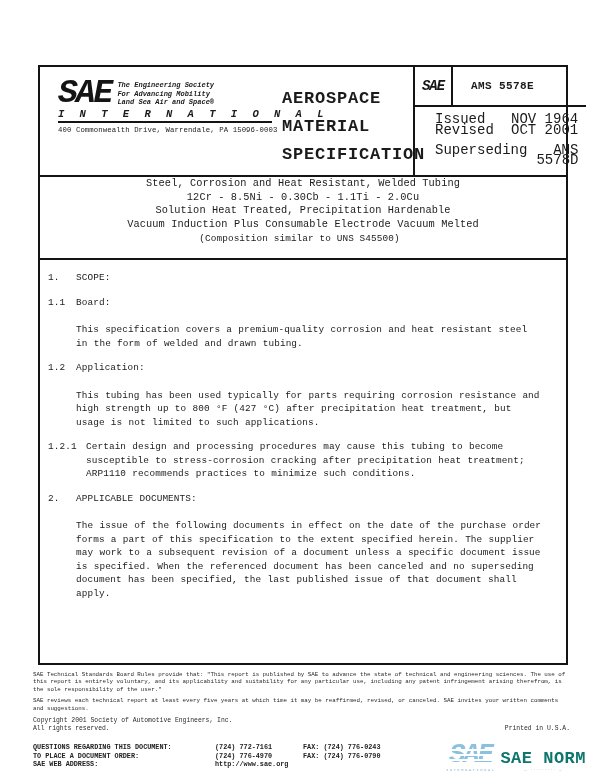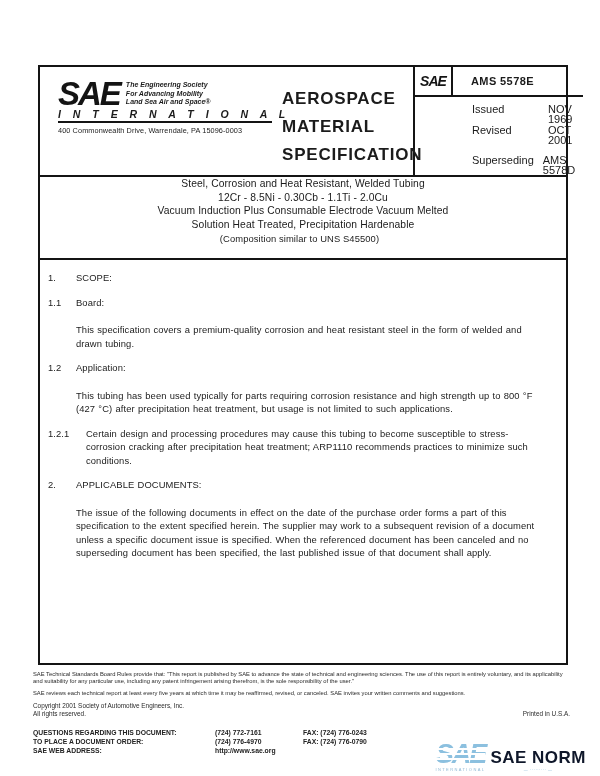--- a/index.html
+++ b/index.html
@@ -1,17 +1,17 @@
 <!DOCTYPE html>
 <html><head>
 <meta charset="utf-8">
 <style>
   html,body{margin:0;padding:0;background:#ffffff;}
   .page{position:relative;width:600px;height:776px;background:#fff;overflow:hidden;
-        font-family:Liberation Sans, sans-serif;color:#1b1b1b;}
+        font-family:Liberation Mono, monospace;color:#1b1b1b;}
   
   .doc-frame{position:absolute;left:38px;top:65px;width:530px;height:600px;
              border:2px solid #141414;box-sizing:border-box;background:#fff;}
   
   .header-row{display:flex;height:110px;border-bottom:2px solid #141414;box-sizing:border-box;}
   .header-left{width:375px;border-right:2px solid #141414;box-sizing:border-box;
                display:flex;padding:13px 0 0 18px;}
   .logo-block{width:212px;flex:0 0 212px;}
   .logo-top{display:flex;align-items:flex-start;}
   .sae-big{position:relative;font-style:italic;font-weight:900;font-size:33px;line-height:28px;
@@ -25,23 +25,23 @@
   .doc-type{font-size:17px;font-weight:bold;letter-spacing:0.8px;line-height:28px;
             margin-left:12px;margin-top:5px;white-space:pre-line;}
   .header-right{flex:1;display:flex;flex-direction:column;}
   .hr-top{display:flex;height:40px;border-bottom:2px solid #141414;box-sizing:border-box;align-items:stretch;}
   .hr-sae{width:38px;flex:0 0 38px;border-right:2px solid #141414;box-sizing:border-box;
           display:flex;align-items:center;justify-content:center;}
   .sae-small{position:relative;font-style:italic;font-weight:900;font-size:14px;line-height:13px;
              letter-spacing:-1px;color:#141414;}
   .hr-num{flex:1;display:flex;align-items:center;padding-left:18px;font-weight:bold;
           font-size:11px;letter-spacing:0.4px;}
-  .hr-bottom{padding:7px 8px 0 12px;font-size:11px;line-height:10px;margin-left:45px;}
+  .hr-bottom{padding:7px 8px 0 20px;font-size:14px;line-height:10px;}
   .issue-grid{display:grid;grid-template-columns:76px auto;row-gap:1px;}
-  .superseding{margin-top:10px;display:flex;gap:9px;}
+  .superseding{margin-top:10px;display:flex;gap:9px;text-align:right;}
   
   .title-block{height:83px;border-bottom:2px solid #141414;box-sizing:border-box;
                text-align:center;font-size:10.3px;line-height:13.5px;letter-spacing:0.1px;}
   .comp-note{padding-right:7px;font-size:9.4px;margin-top:1px;}
   
   .body-box{padding:11px 22px 0 8px;font-size:9.4px;line-height:13.5px;
             letter-spacing:0.1px;word-spacing:0.5px;}
   .sec{display:flex;margin-bottom:11px;}
   .sec-num{flex:0 0 28px;}
   .sec-num.wide{flex:0 0 38px;}
@@ -57,21 +57,21 @@
             row-gap:1px;font-weight:bold;font-size:6.8px;line-height:7.6px;color:#222;}
   
   .watermark{position:absolute;right:14px;bottom:4px;display:flex;align-items:flex-end;gap:5px;}
   .wm-left{text-align:center;}
   .wm-sae{position:relative;font-style:italic;font-weight:900;font-size:27px;line-height:23px;
           letter-spacing:-2px;color:#8cc0df;}
   .wm-sae .stripe{position:absolute;left:0;right:0;height:2px;background:#fff;}
   .wm-sae .s1{top:5px;} .wm-sae .s2{top:10px;} .wm-sae .s3{top:15px;}
   .wm-intl{font-size:4px;color:#8fb9d5;letter-spacing:1.4px;margin-top:1px;}
   .wm-right{text-align:center;}
-  .wm-name{font-size:17px;font-weight:800;color:#0f172a;letter-spacing:0.5px;line-height:16px;white-space:nowrap;}
+  .wm-name{font-size:17px;font-weight:800;color:#0f766e;letter-spacing:0.5px;line-height:16px;white-space:nowrap;}
   .wm-tag{font-size:4px;color:#79add0;letter-spacing:0.5px;margin-top:1px;}
 </style>
 </head>
 <body>
 
 <div class="page">
   <div class="doc-frame">
 
     <div class="header-row">
       <div class="header-left">
@@ -96,37 +96,37 @@
       <div class="header-right">
         <div class="hr-top">
           <div class="hr-sae">
             <span class="sae-small">SAE</span>
           </div>
           <div class="hr-num">AMS 5578E</div>
         </div>
         <div class="hr-bottom">
           <div class="issue-grid">
             <span>Issued</span>
-            <span>NOV 1969</span>
+            <span>NOV 1964</span>
             <span>Revised</span>
             <span>OCT 2001</span>
           </div>
           <div class="superseding">
             <span>Superseding</span>
             <span>AMS 5578D</span>
           </div>
         </div>
       </div>
     </div>
 
     <div class="title-block">
       <div>Steel, Corrosion and Heat Resistant, Welded Tubing</div>
       <div>12Cr - 8.5Ni - 0.30Cb - 1.1Ti - 2.0Cu</div>
+      <div>Solution Heat Treated, Precipitation Hardenable</div>
       <div>Vacuum Induction Plus Consumable Electrode Vacuum Melted</div>
-      <div>Solution Heat Treated, Precipitation Hardenable</div>
       <div class="comp-note">(Composition similar to UNS S45500)</div>
     </div>
 
     <div class="body-box">
       <div class="sec">
         <span class="sec-num">1.</span>
         <span class="sec-head">SCOPE:</span>
       </div>
       <div class="sec">
         <span class="sec-num">1.1</span>

